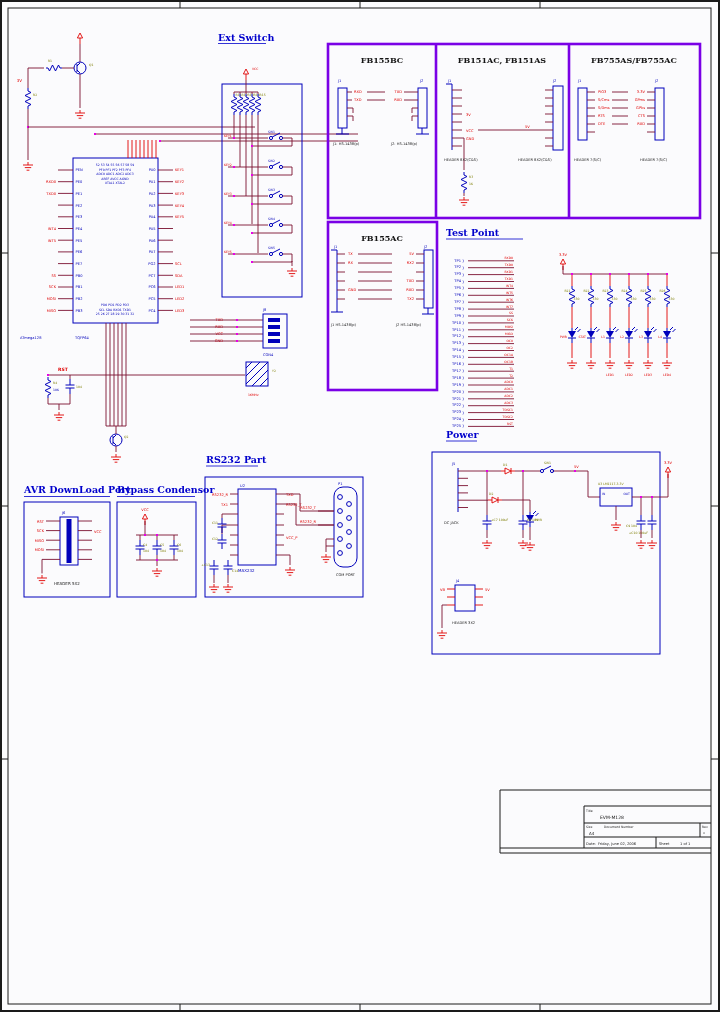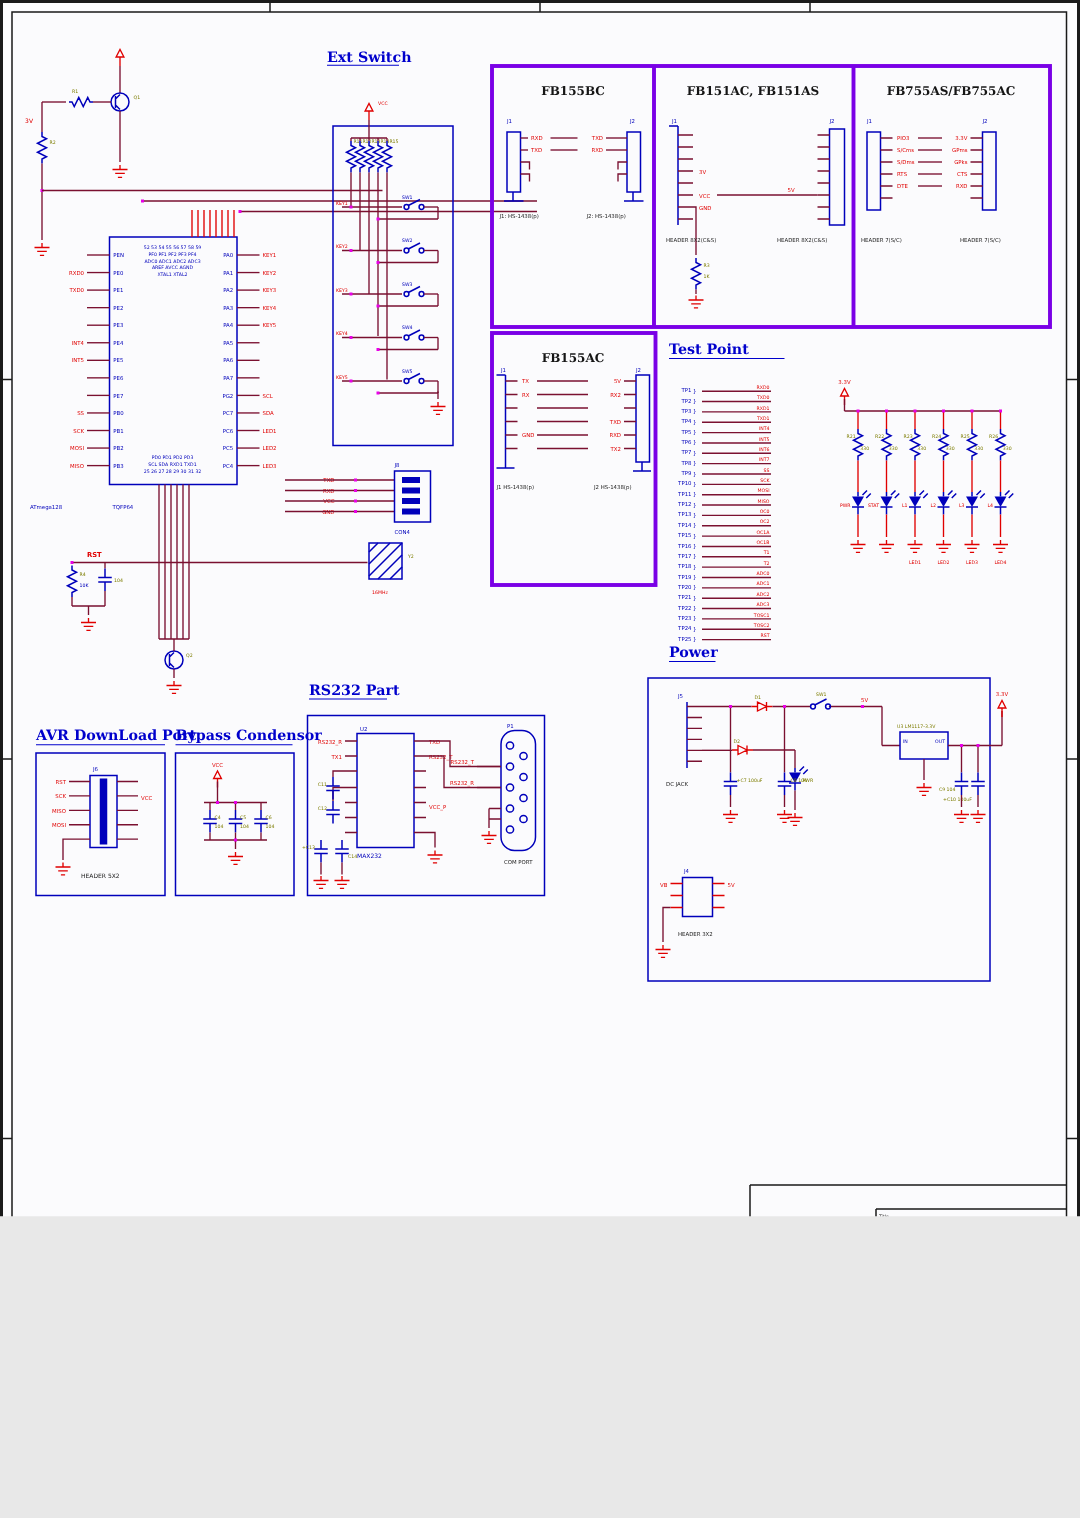--- a/index.html
+++ b/index.html
@@ -1,16 +1,16 @@
 <!DOCTYPE html>
 <html><head>
 <meta charset="utf-8">
 <style>
   html,body{margin:0;padding:0;background:#e8e8e8;}
-  .page{position:relative;width:720px;height:811px;background:#fbfbfd;overflow:hidden;
+  .page{position:relative;width:720px;height:1012px;background:#fbfbfd;overflow:hidden;
         font-family:"DejaVu Sans",sans-serif;}
   svg{position:absolute;left:0;top:0;}
   .w{stroke:#7a1030;stroke-width:0.9;fill:none}
   .rw{stroke:#e00000;stroke-width:0.9;fill:none}
   .bs{stroke:#0000bb;stroke-width:1;fill:none}
   .ps{stroke:#7a00e6;stroke-width:2.6;fill:none}
   .bb{stroke:#1a1a1a;stroke-width:1;fill:none}
   .bb2{stroke:#1a1a1a;stroke-width:2;fill:none}
   text{font-family:"DejaVu Sans",sans-serif;}
   .sect{font:bold 9.5px "DejaVu Serif",serif;fill:#0000cc;}

